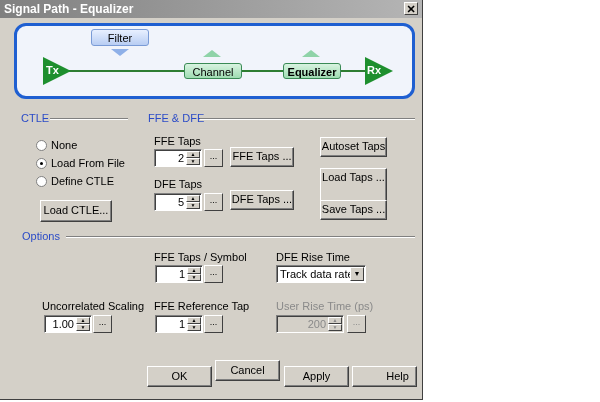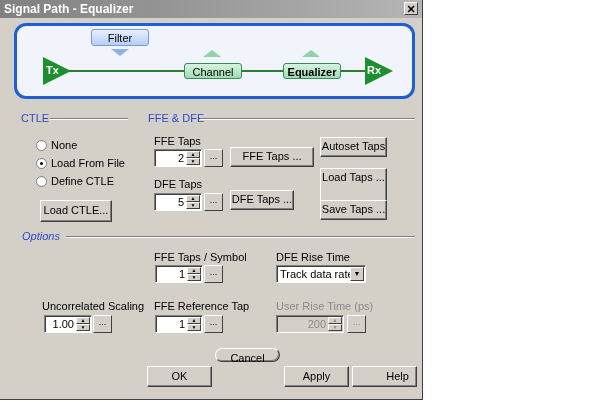--- a/index.html
+++ b/index.html
@@ -98,38 +98,38 @@
 
   <span class="label" style="left:154px; top:135px;">FFE Taps</span>
   <div class="spin" style="left:154px; top:149px; width:48px;">
     <div class="field" style="width:48px;">2</div>
     <div class="arrows" style="left:32px;">
         <div>▲</div>
         <div>▼</div>
       </div>
   </div>
   <div class="dots" style="left:204px; top:149px;">...</div>
-  <div class="btn" style="left:230px; top:147px; width:84px; height:20px; line-height:17px;">FFE Taps ...</div>
+  <div class="btn" style="left:230px; top:147px; width:64px; height:20px; line-height:17px;">FFE Taps ...</div>
 
   <span class="label" style="left:154px; top:178px;">DFE Taps</span>
   <div class="spin" style="left:154px; top:193px; width:48px;">
     <div class="field" style="width:48px;">5</div>
     <div class="arrows" style="left:32px;">
         <div>▲</div>
         <div>▼</div>
       </div>
   </div>
   <div class="dots" style="left:204px; top:193px;">...</div>
   <div class="btn" style="left:230px; top:190px; width:64px; height:20px; line-height:17px;">DFE Taps ...</div>
 
   <div class="btn" style="left:320px; top:137px; width:67px; height:20px; line-height:17px;">Autoset Taps</div>
   <div class="btn" style="left:320px; top:168px; width:67px; height:36px; line-height:17px;">Load Taps ...</div>
   <div class="btn" style="left:320px; top:200px; width:67px; height:20px; line-height:17px;">Save Taps ...</div>
 
-  <span class="group-label" style="left:22px; top:230px;font-style:italic;">Options</span>
+  <span class="group-label" style="left:22px; top:230px;">Options</span>
   <div class="group-line" style="left:66px; top:236px; width:349px;"></div>
 
   <span class="label" style="left:154px; top:251px;">FFE Taps / Symbol</span>
   <div class="spin" style="left:155px; top:265px; width:48px;">
     <div class="field" style="width:48px;">1</div>
     <div class="arrows" style="left:32px;">
         <div>▲</div>
         <div>▼</div>
       </div>
   </div>
@@ -165,16 +165,16 @@
   <div class="spin disabled" style="left:276px; top:315px; width:68px;">
     <div class="field" style="width:68px;">200</div>
     <div class="arrows" style="left:52px;">
         <div>▲</div>
         <div>▼</div>
       </div>
   </div>
   <div class="dots disabled" style="left:347px; top:315px;">...</div>
 
   <div class="btn" style="left:147px; top:366px; width:65px; height:21px; line-height:18px;">OK</div>
-  <div class="btn" style="left:215px; top:348px; width:65px; height:14px; line-height:18px;border-radius:7px;">Cancel</div>
+  <div class="btn" style="left:215px; top:360px; width:65px; height:21px; line-height:18px;">Cancel</div>
   <div class="btn" style="left:284px; top:366px; width:65px; height:21px; line-height:18px;">Apply</div>
   <div class="btn" style="left:352px; top:366px; width:65px; height:21px; line-height:18px;padding-left:26px;">Help</div>
 </div>
 
 </body></html>

